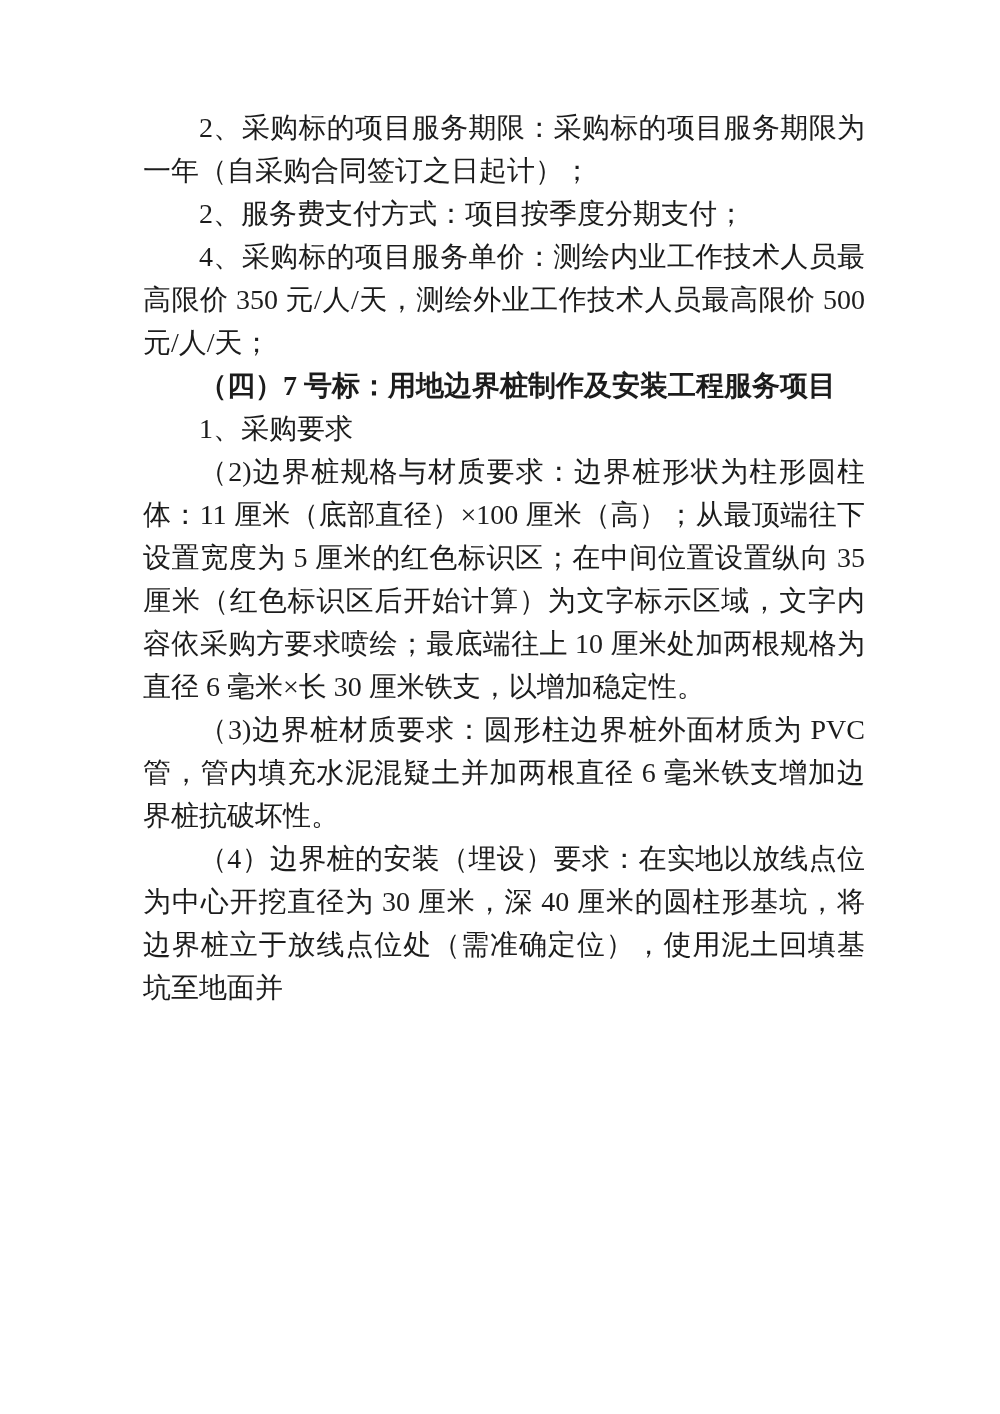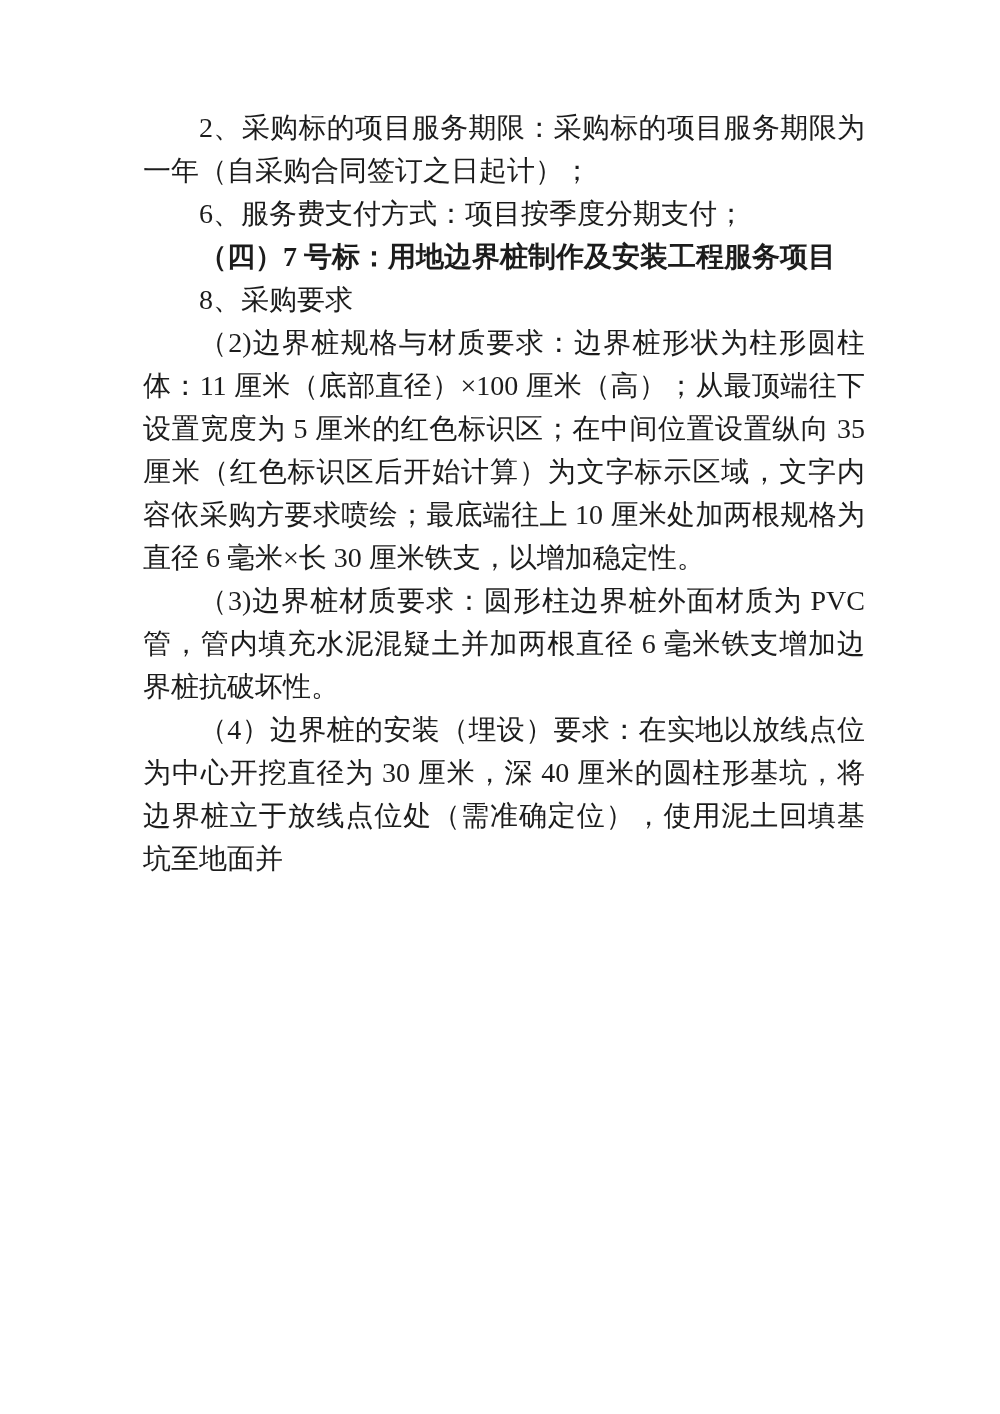--- a/index.html
+++ b/index.html
@@ -44,21 +44,22 @@
     line-height: 26px;
     color: #1c1c1c;
   }
 </style>
 </head>
 <body>
 
 <div class="page">
   <div class="content">
     <p>2、采购标的项目服务期限：采购标的项目服务期限为一年（自采购合同签订之日起计）；</p>
-    <p>6、服务费支付方式：项目按季度分期支付；</p>
+    <p>2、服务费支付方式：项目按季度分期支付；</p>
+    <p>4、采购标的项目服务单价：测绘内业工作技术人员最高限价 350 元/人/天，测绘外业工作技术人员最高限价 500 元/人/天；</p>
     <p class="heading">（四）7 号标：用地边界桩制作及安装工程服务项目</p>
-    <p>8、采购要求</p>
+    <p>1、采购要求</p>
     <p>（2)边界桩规格与材质要求：边界桩形状为柱形圆柱体：11 厘米（底部直径）×100 厘米（高）；从最顶端往下设置宽度为 5 厘米的红色标识区；在中间位置设置纵向 35 厘米（红色标识区后开始计算）为文字标示区域，文字内容依采购方要求喷绘；最底端往上 10 厘米处加两根规格为直径 6 毫米×长 30 厘米铁支，以增加稳定性。</p>
     <p>（3)边界桩材质要求：圆形柱边界桩外面材质为 PVC 管，管内填充水泥混疑土并加两根直径 6 毫米铁支增加边界桩抗破坏性。</p>
     <p>（4）边界桩的安装（埋设）要求：在实地以放线点位为中心开挖直径为 30 厘米，深 40 厘米的圆柱形基坑，将边界桩立于放线点位处（需准确定位），使用泥土回填基坑至地面并</p>
   </div>
   <div class="page-number">5</div>
 </div>
 
 </body></html>

